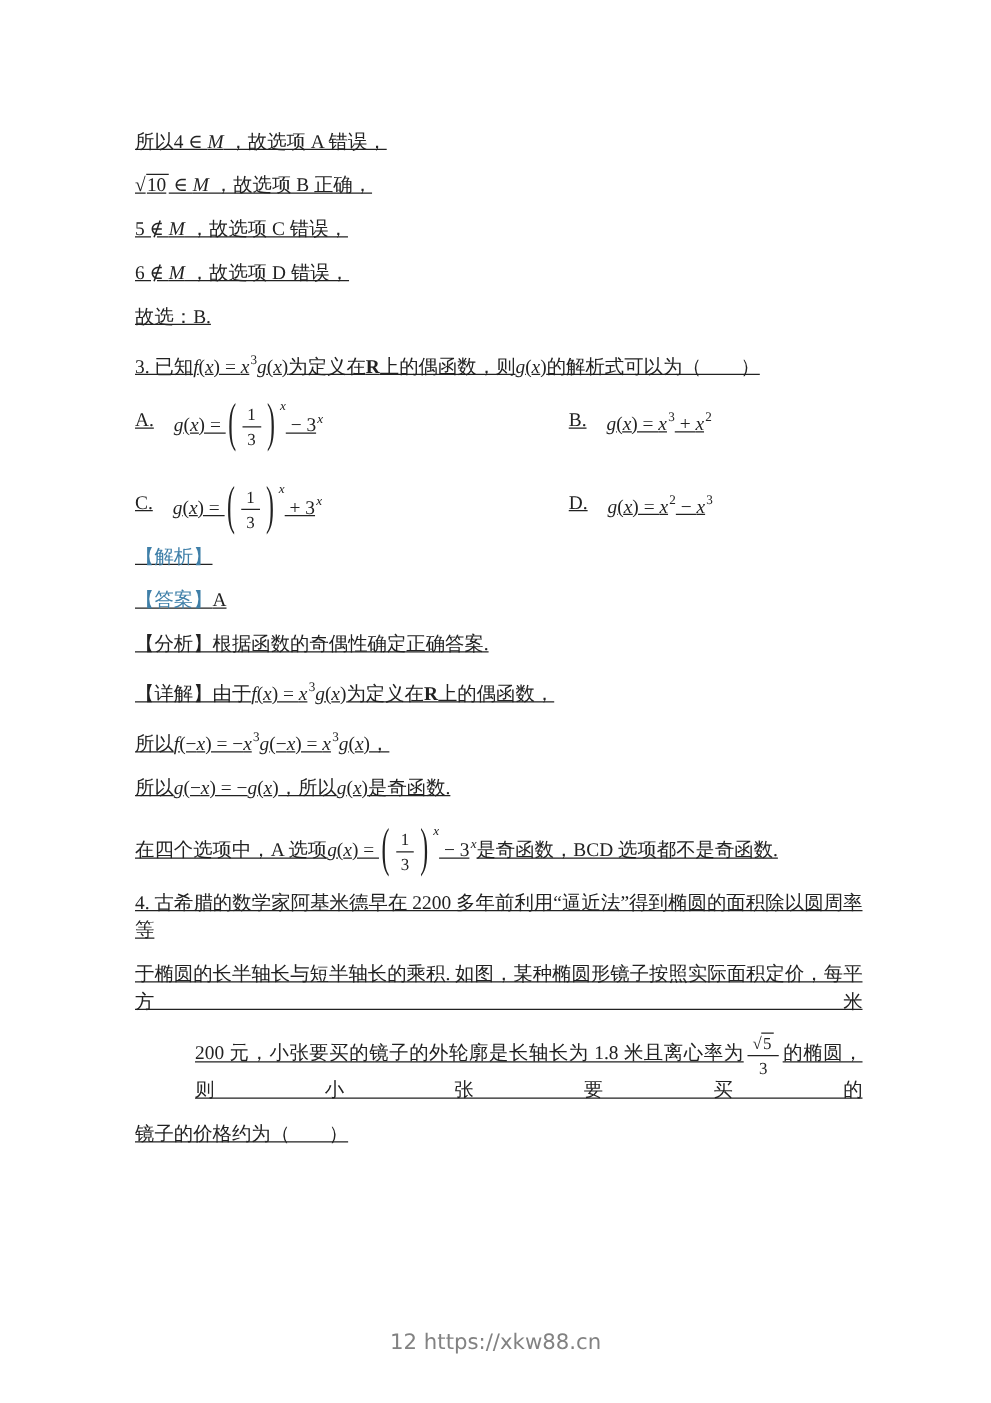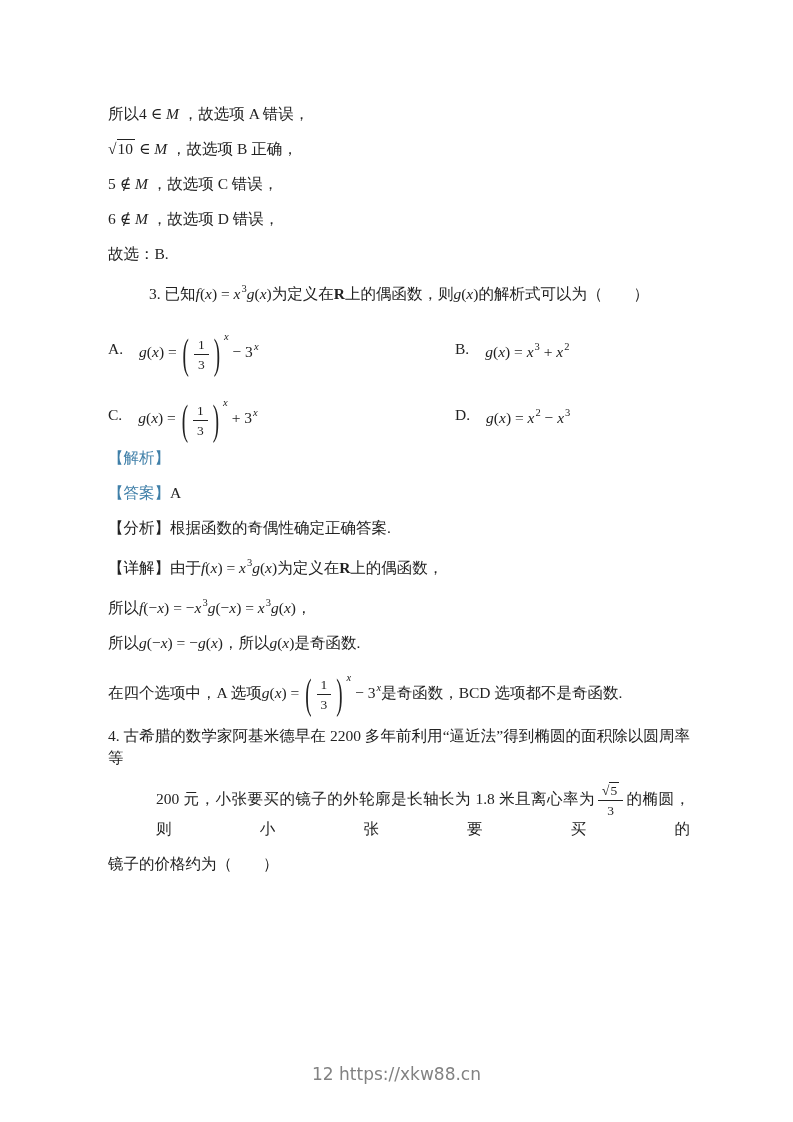--- a/index.html
+++ b/index.html
@@ -2,23 +2,23 @@
 <html style="--tag-blue: #3f7fa8; --body-text: #222222; --footer-gray: #828282;"><head>
 <meta charset="utf-8">
 <style>
   *{box-sizing:border-box;}
   html,body{margin:0;padding:0;}
   body{
     width:793px;height:1122px;background:#ffffff;position:relative;overflow:hidden;
     color:var(--body-text,#222222);
     font-family:"Liberation Serif","DejaVu Serif",serif;
   }
-  .doc{position:absolute;left:108px;top:0;width:582px;padding-top:103px;font-size:15.5px;line-height:22px;}
+  .doc{position:absolute;left:108px;top:0;width:582px;padding-top:103px;font-size:15.5px;line-height:22px;text-decoration:underline;}
   .line{margin-bottom:13px;}
-  .stem{margin-bottom:14px;text-align:center;}
+  .stem{margin-bottom:2px;}
   
   .sg-t{font-family:"Liberation Serif","DejaVu Serif",serif;}
   .sg-n{font-family:"Liberation Serif","DejaVu Serif",serif;}
   .sg-m{font-family:"Liberation Serif","DejaVu Serif",serif;font-style:italic;}
   .sg-b{font-weight:bold;}
   .sg-sup{display:inline-block;font-size:10.5px;vertical-align:7px;margin-left:1px;}
   .sg-sup.hi{vertical-align:17px;margin-left:2px;}
   .sg-big{display:inline-block;font-size:19px;transform:scaleY(2.25);vertical-align:middle;margin:0 2px;font-weight:300;}
   .sg-frac{display:inline-flex;flex-direction:column;align-items:center;vertical-align:middle;margin:0 3px;font-size:13.5px;line-height:15px;}
   .sg-num{padding:1px 4px 2px;border-bottom:1px solid #222;}
@@ -93,20 +93,21 @@
   <div class="line">【分析】根据函数的奇偶性确定正确答案.</div>
   <div class="line"><span class="sg-t">【详解】由于</span><span class="sg-m">f</span><span class="sg-n">(</span><span class="sg-m">x</span><span class="sg-n">) = </span><span class="sg-m">x</span><span class="sg-sup sg-n">3</span><span class="sg-m">g</span><span class="sg-n">(</span><span class="sg-m">x</span><span class="sg-n">)</span><span class="sg-t">为定义在</span><span class="sg-b">R</span><span class="sg-t">上的偶函数，</span></div>
   <div class="line"><span class="sg-t">所以</span><span class="sg-m">f</span><span class="sg-n">(−</span><span class="sg-m">x</span><span class="sg-n">) = −</span><span class="sg-m">x</span><span class="sg-sup sg-n">3</span><span class="sg-m">g</span><span class="sg-n">(−</span><span class="sg-m">x</span><span class="sg-n">) = </span><span class="sg-m">x</span><span class="sg-sup sg-n">3</span><span class="sg-m">g</span><span class="sg-n">(</span><span class="sg-m">x</span><span class="sg-n">)</span><span class="sg-t">，</span></div>
   <div class="line"><span class="sg-t">所以</span><span class="sg-m">g</span><span class="sg-n">(−</span><span class="sg-m">x</span><span class="sg-n">) = −</span><span class="sg-m">g</span><span class="sg-n">(</span><span class="sg-m">x</span><span class="sg-n">)</span><span class="sg-t">，所以</span><span class="sg-m">g</span><span class="sg-n">(</span><span class="sg-m">x</span><span class="sg-n">)</span><span class="sg-t">是奇函数.</span></div>
   <div class="line"><span class="sg-t">在四个选项中，A 选项</span><span class="sg-m">g</span><span class="sg-n">(</span><span class="sg-m">x</span><span class="sg-n">) = </span><span class="sg-big">(</span><span class="sg-frac">
         <span class="sg-num">1</span>
         <span class="sg-den">3</span>
       </span><span class="sg-big">)</span><span class="sg-sup sg-m hi">x</span><span class="sg-n"> − 3</span><span class="sg-sup sg-m">x</span><span class="sg-t">是奇函数，BCD 选项都不是奇函数.</span></div>
 
   <div class="line jline">4. 古希腊的数学家阿基米德早在 2200 多年前利用“逼近法”得到椭圆的面积除以圆周率等</div>
+  <div class="line jline">于椭圆的长半轴长与短半轴长的乘积. 如图，某种椭圆形镜子按照实际面积定价，每平方米</div>
   <div class="line jline l3gap"><span class="sg-t">200 元，小张要买的镜子的外轮廓是长轴长为 1.8 米且离心率为</span><span class="sg-frac">
         <span class="sg-num"><span class="sg-rad">√</span><span class="sg-radarg">5</span></span>
         <span class="sg-den">3</span>
       </span><span class="sg-t">的椭圆，则小张要买的</span></div>
   <div class="line">镜子的价格约为（　　）</div>
 
 </div>
 
 <div class="footer">
   <span>12 https://xkw88.cn</span>

